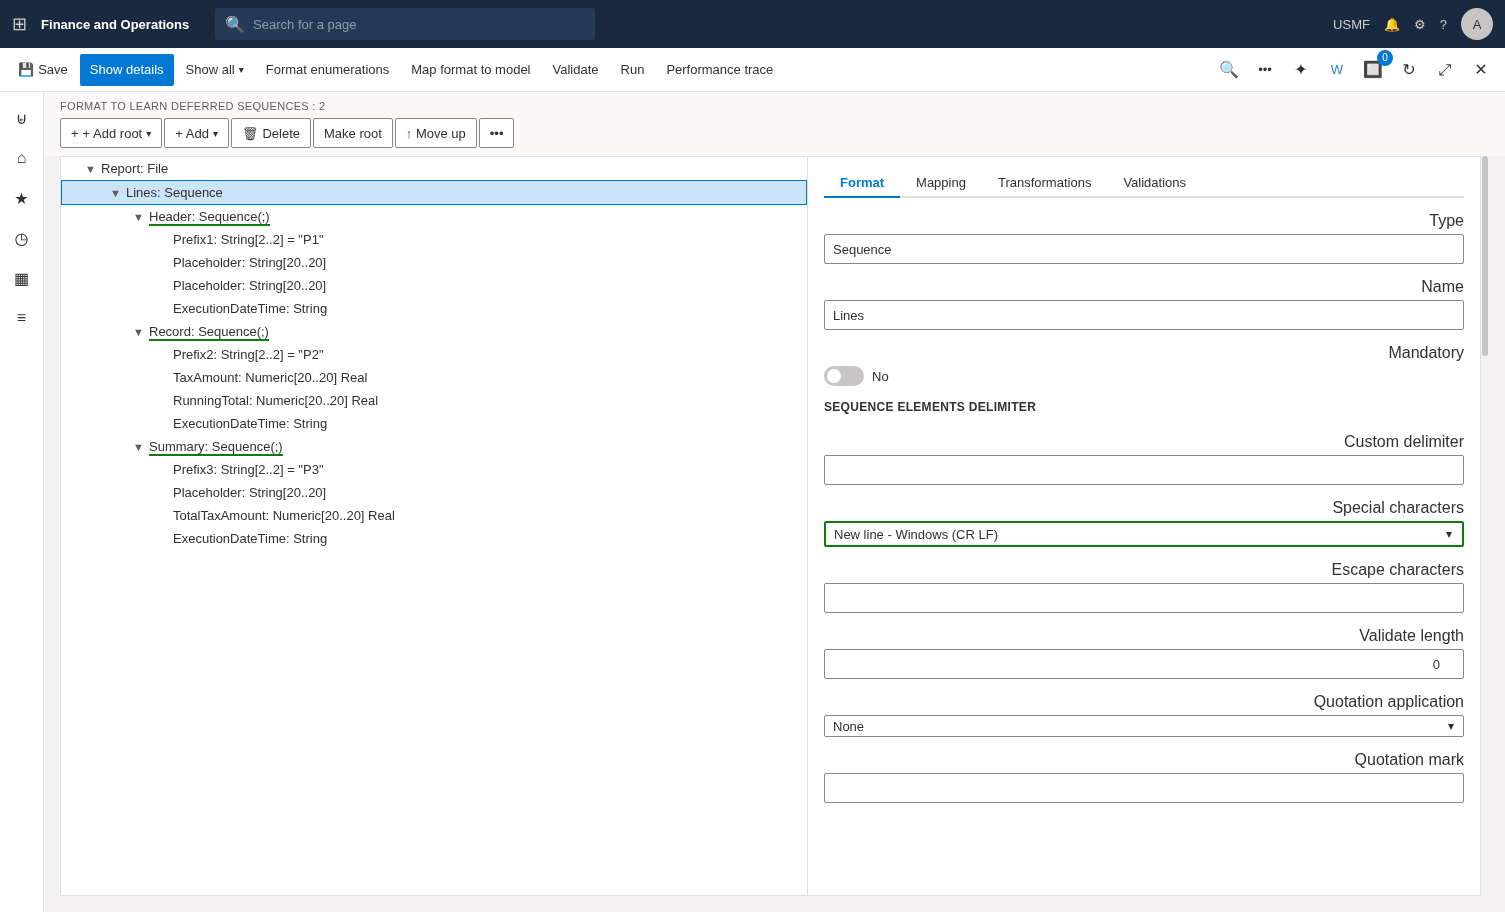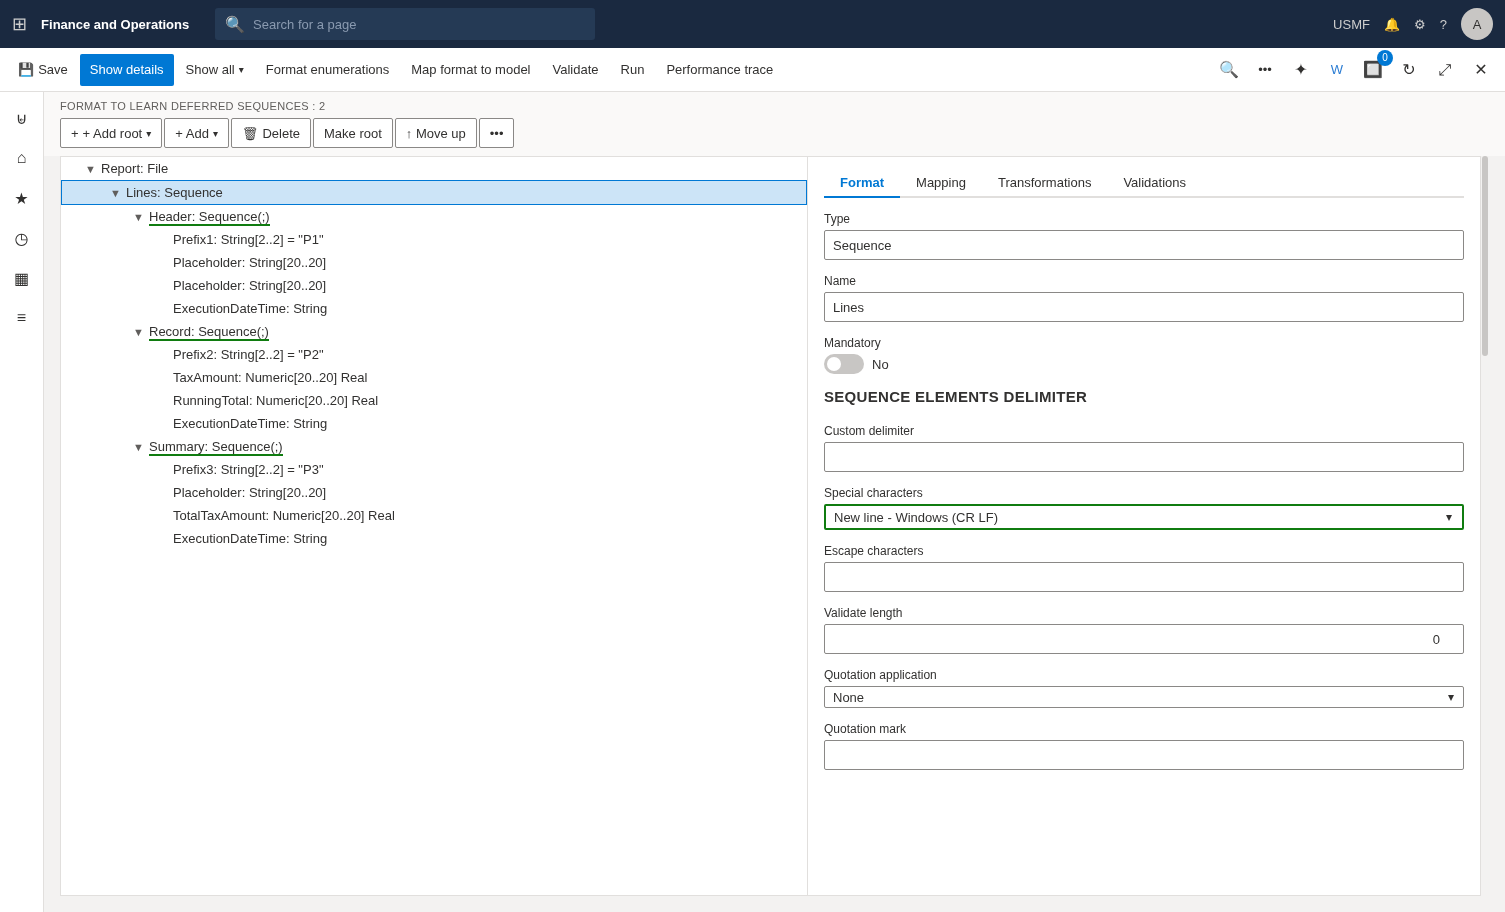--- a/index.html
+++ b/index.html
@@ -235,26 +235,27 @@
     }
     .tab.active {
       color: #0078d4;
       border-bottom: 2px solid #0078d4;
       font-weight: 600;
     }
 
     
     .field-group { margin-bottom: 14px; }
     .field-label {
+      font-size: 16px;
+      color: #323130;
+      margin-bottom: 4px;
+      text-align: right;
+    }
+    .field-label-bold {
       font-size: 12px;
-      color: #323130;
-      margin-bottom: 4px;
-    }
-    .field-label-bold {
-      font-size: 15px;
       font-weight: 700;
       color: #323130;
       margin-bottom: 19px;
       text-transform: uppercase;
       letter-spacing: 0.3px;
     }
     .field-input {
       width: 100%;
       height: 30px;
       border: 1px solid #8a8886;

